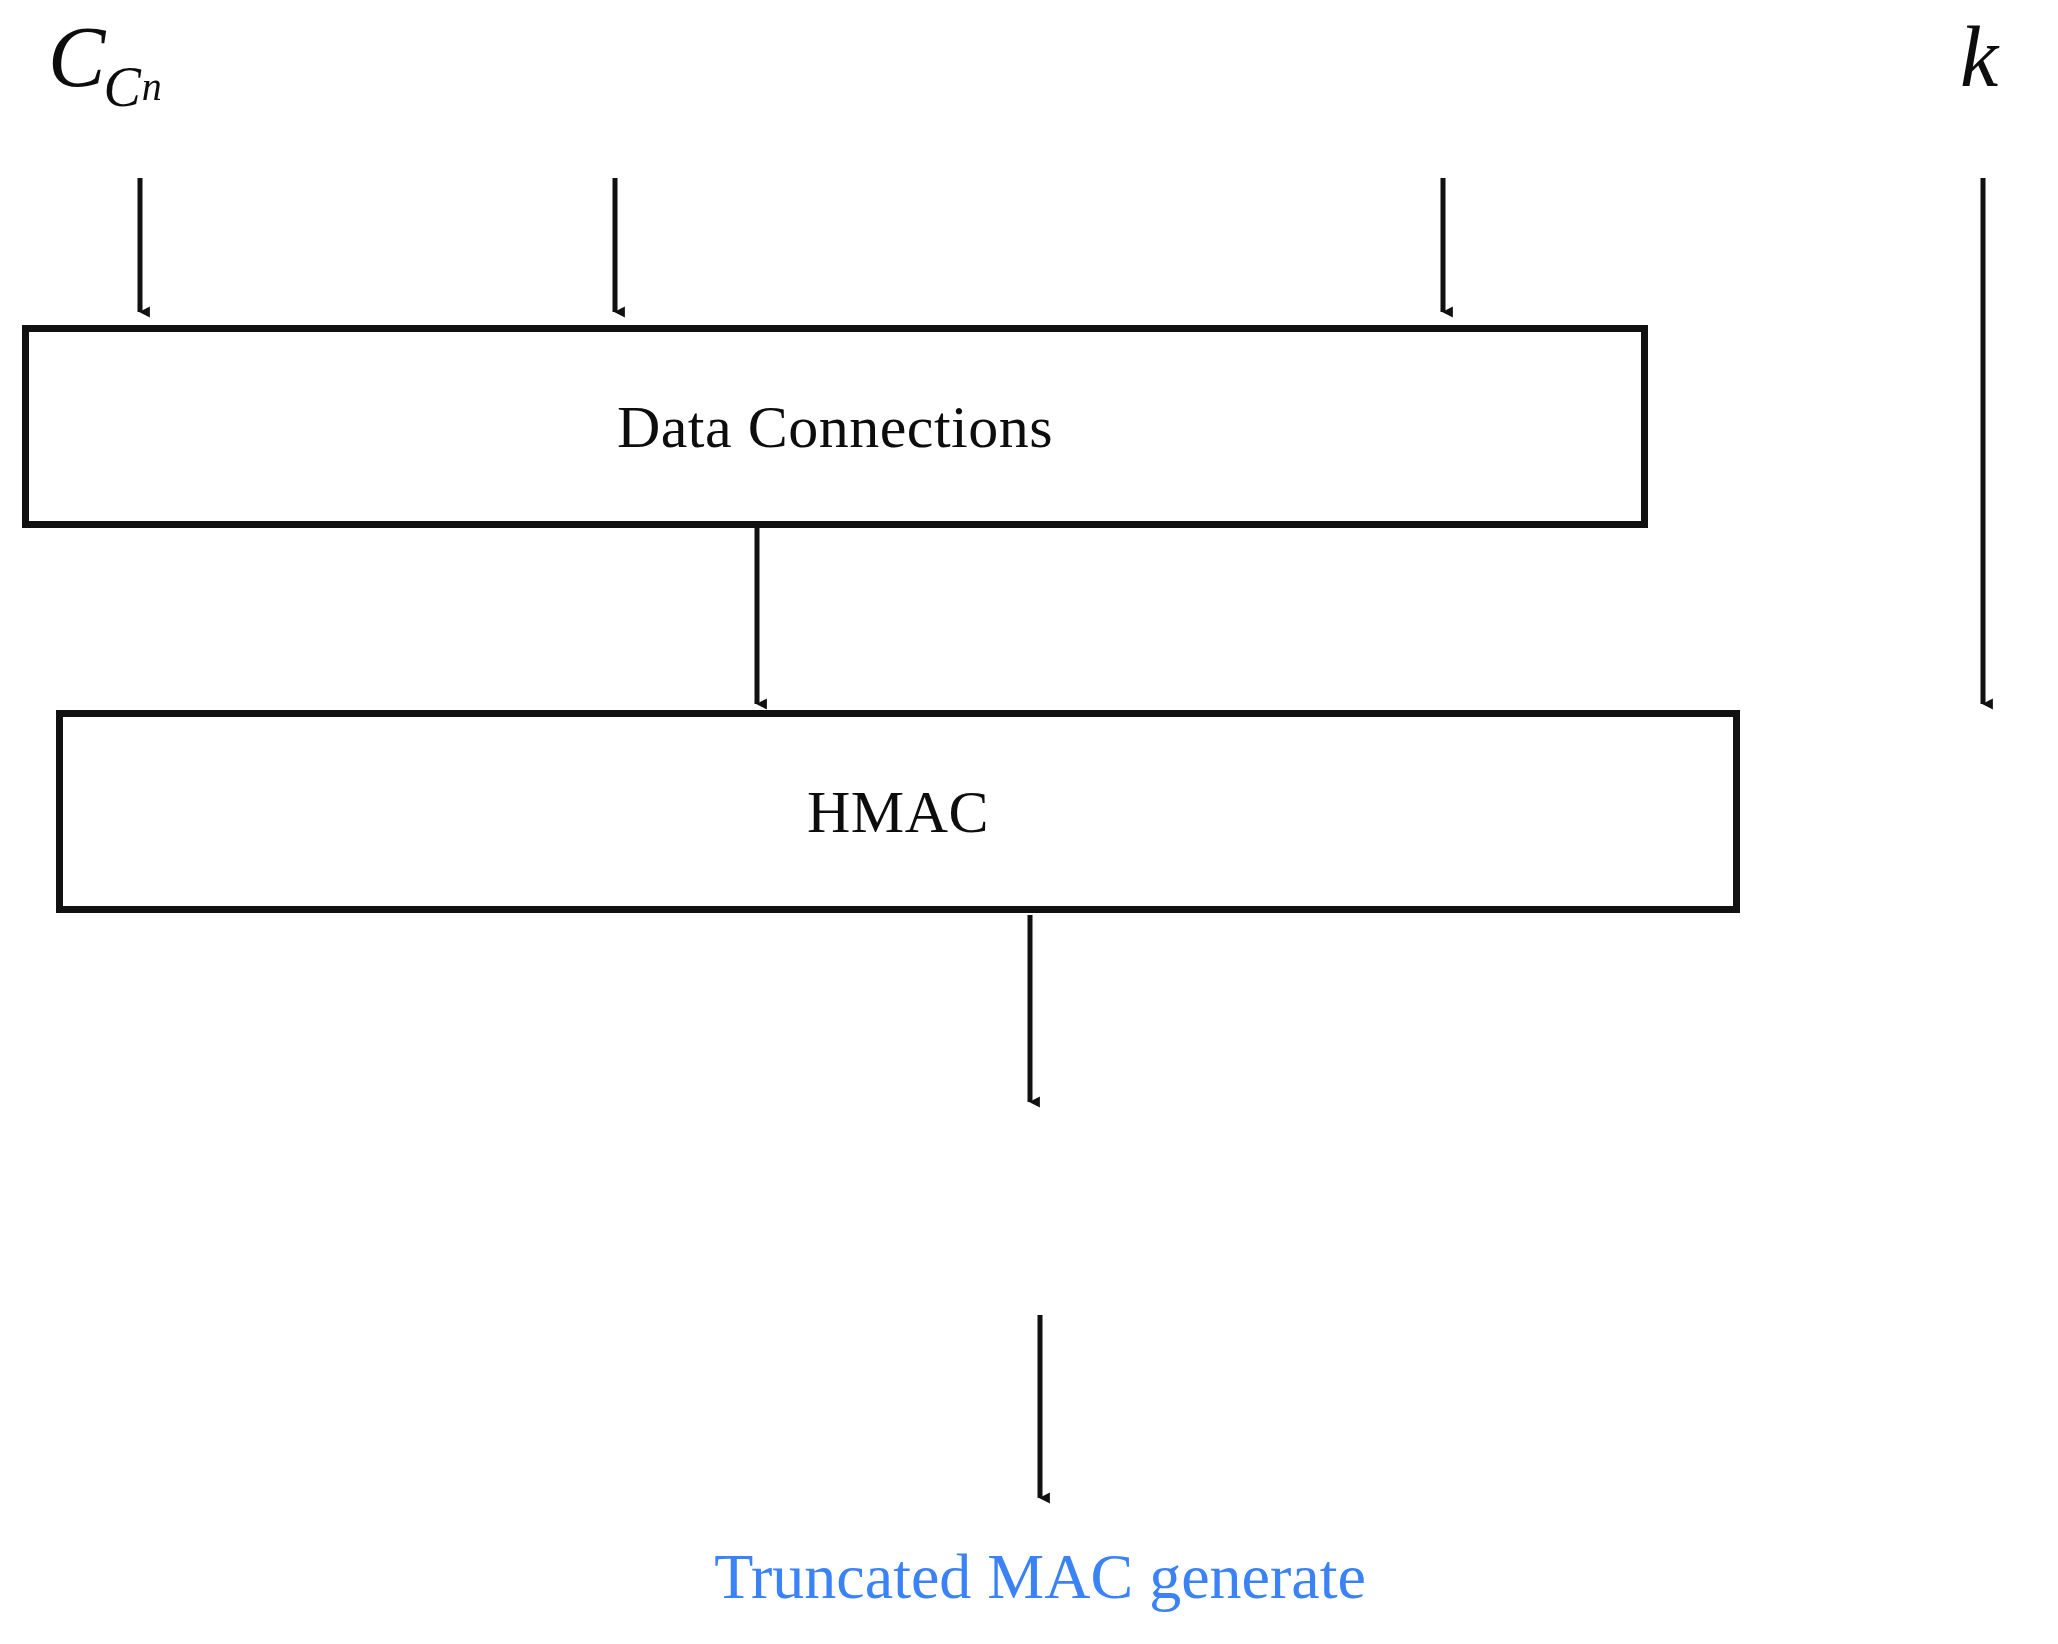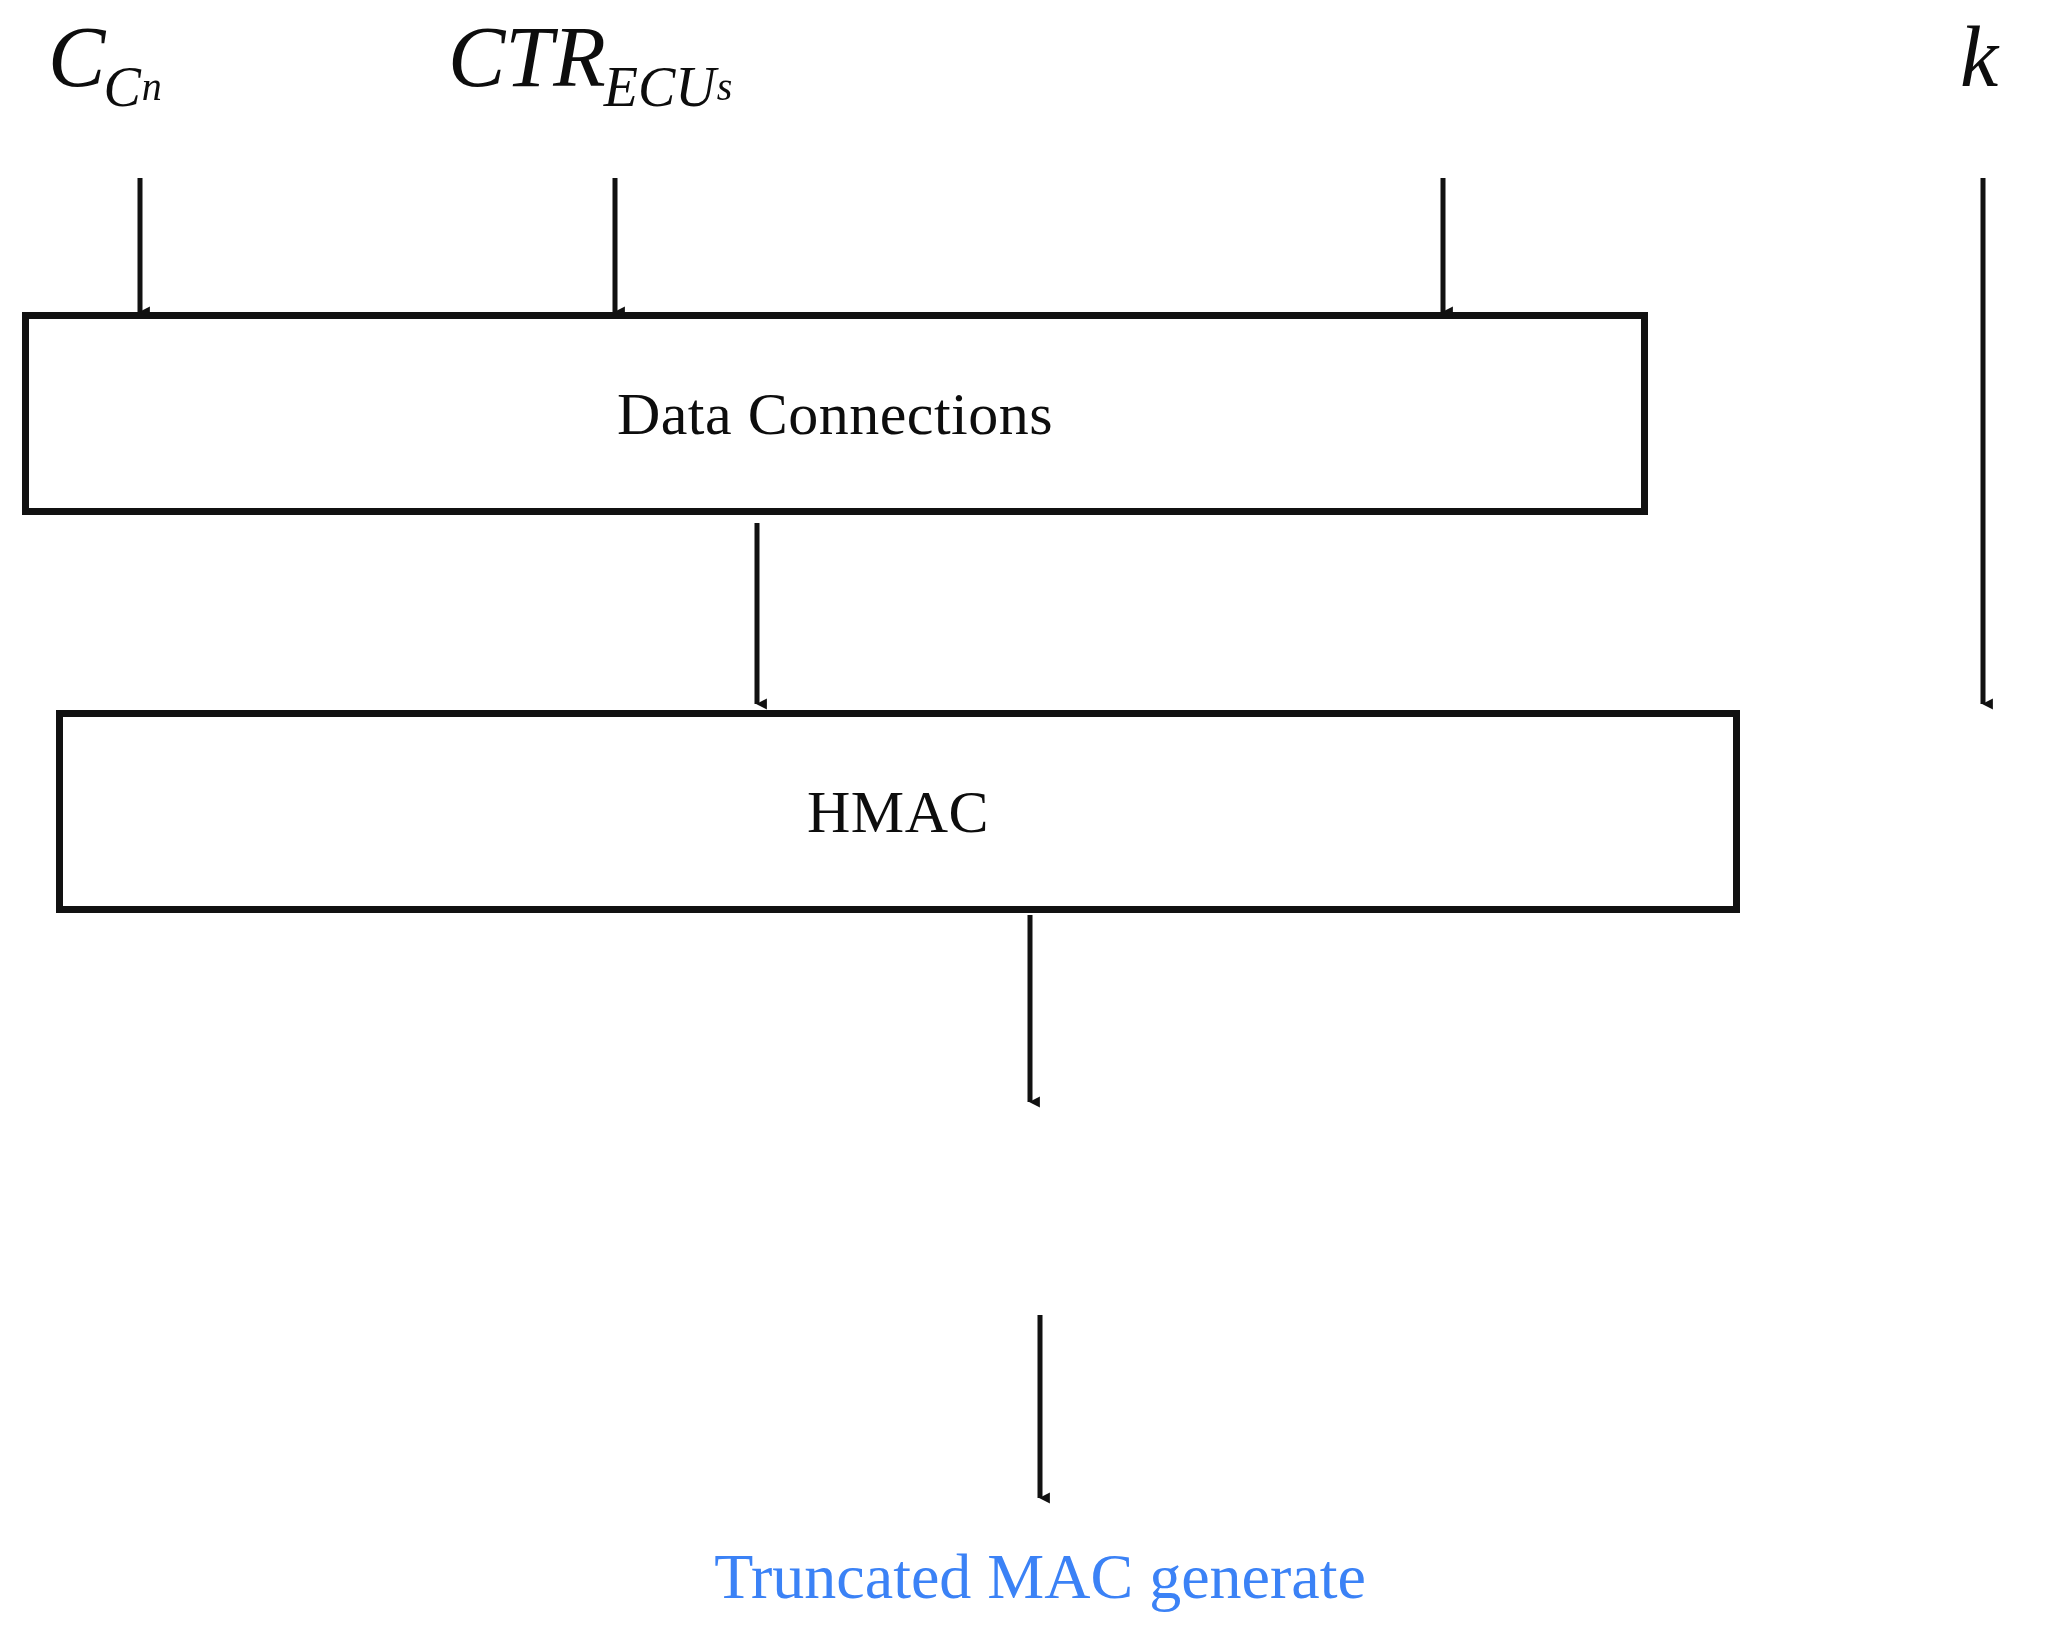--- a/index.html
+++ b/index.html
@@ -28,21 +28,21 @@
     justify-content: center;
   }
   .box-label {
     font-family: "Liberation Serif", "DejaVu Serif", serif;
     font-size: 60px;
     color: #0d0d0d;
     letter-spacing: 0.5px;
     line-height: 1;
     white-space: nowrap;
   }
-  #box-data-connections { left: 22px;  top: 312px;  width: 1626px; height: 203px; }
+  #box-data-connections { left: 22px;  top: 325px;  width: 1626px; height: 203px; }
   #box-hmac            { left: 22px;  top: 710px;  width: 1684px; height: 203px; margin-left: 34px; }
   #box-truncation      { left: 22px;  top: 1108px; width: 2010px; height: 205px; }
 
   
   #arrow-layer {
     position: absolute;
     left: 0; top: 0;
     width: 2058px;
     height: 1644px;
     pointer-events: none;
@@ -85,23 +85,20 @@
 </style>
 </head>
 <body>
 
 <div id="page">
 
   <div class="math m-base" id="label-c-cn">
     <span>C</span><span class="sub1">C</span><span class="sub2">n</span>
   </div>
 
-  <div class="math m-base" id="label-ctr-ecus">
-    <span>CTR</span><span class="sub1">ECU</span><span class="sub2">s</span>
-  </div>
 
 
   <div class="math m-base" id="label-k">
     <span>k</span>
   </div>
 
   <div class="box" id="box-data-connections">
     <span class="box-label">Data Connections</span>
   </div>
 

